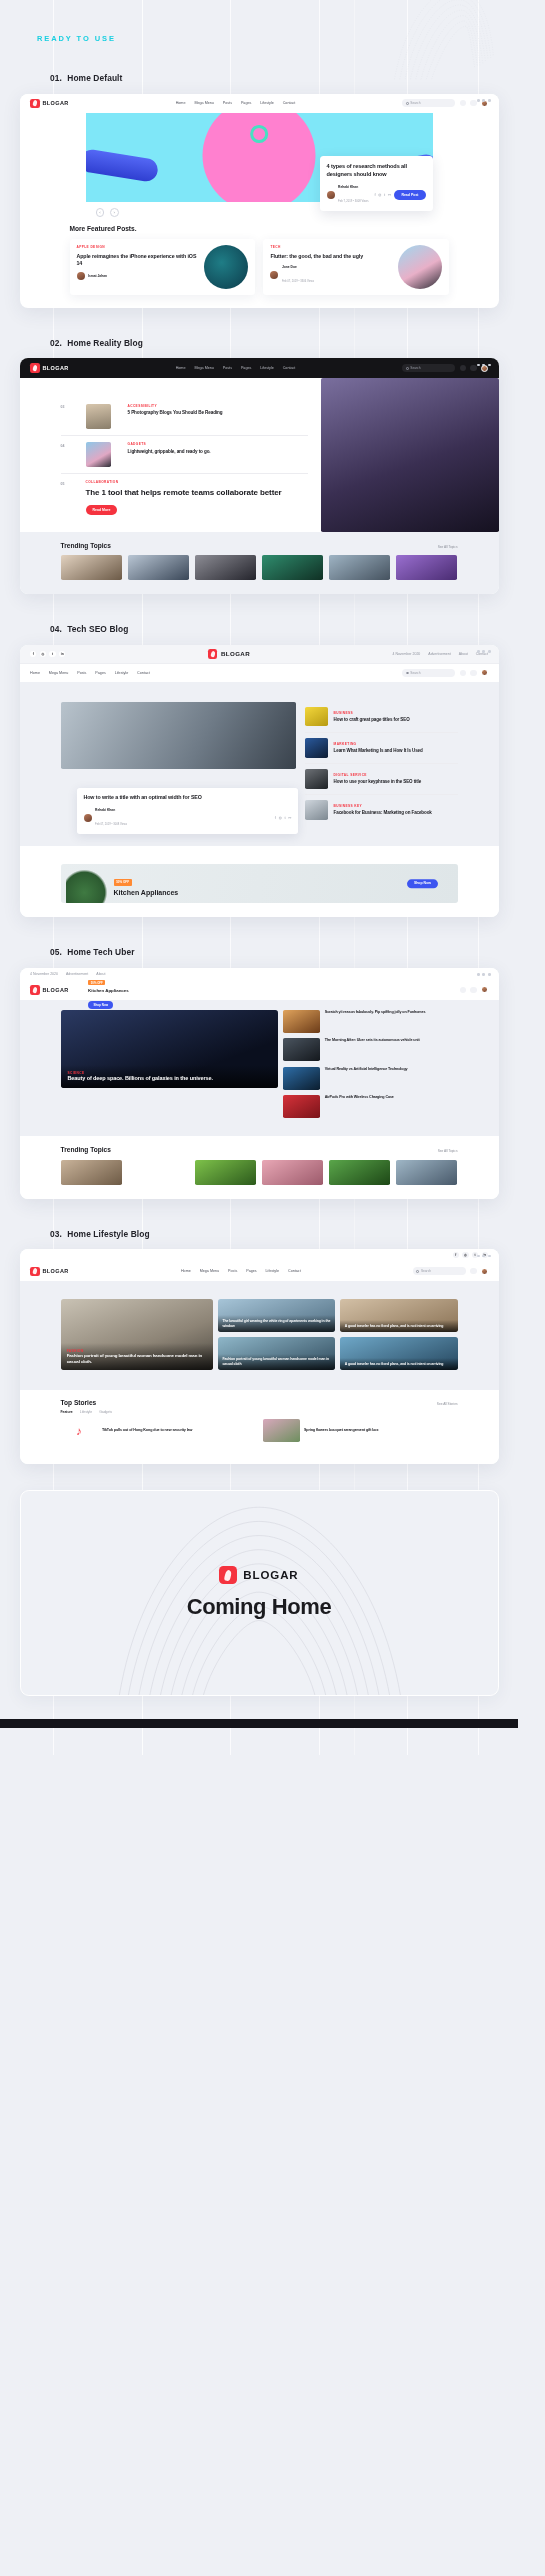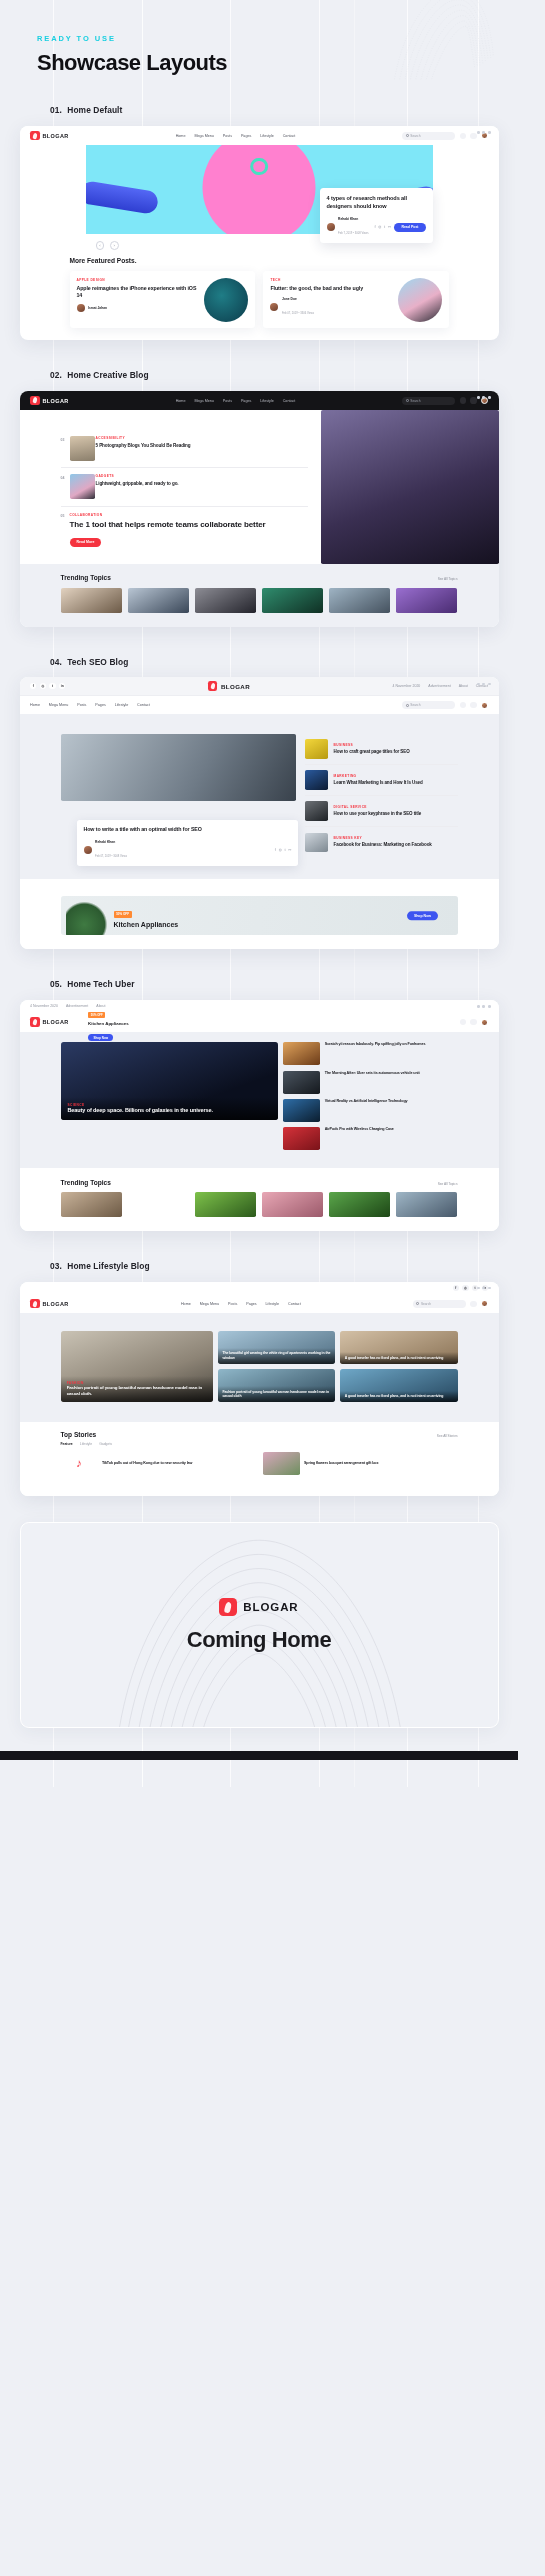--- a/index.html
+++ b/index.html
@@ -154,21 +154,21 @@
   .feat-grid { display: flex; gap: 8.9px; margin-top: 7px; }
   .fcard { flex: 1; background: #fff; border-radius: 3.5px; padding: 6.2px 7px;
            display:flex; gap: 5.3px; box-shadow: 0 2.7px 10.6px rgba(30,40,80,.07); min-height: 46px;}
   .fcard .left { flex: 1; }
   .fcard .thumb { width: 44px; height: 44px; border-radius: 50%; flex: none; }
 
   
   .c2-wrap { display: flex; }
   .c2-left { width: 301px; background: #fff; padding: 19.5px 12.4px 10.6px 41px; }
   .c2-right { flex: 1; }
-  .c2-row { display: flex; gap: 1px; align-items: flex-start; padding: 6.2px 0;
+  .c2-row { display: flex; gap: 17px; align-items: flex-start; padding: 6.2px 0;
             border-bottom: 0.4px solid #ececf0; }
   .c2-row .no { font-size: 3.5px; color: #9a9da7; font-weight: bold; width: 8px; flex:none; padding-top: 1.8px;}
   .c2-row .th { width: 25px; height: 25px; flex: none; }
   .c2-row .ttl { font-size: 4.6px; }
   .c2-big .ttl { font-size: 8px; line-height: 1.28; }
   .trending { background: #eef0f5; padding: 10.6px 41px 14px; }
   .trend-grid { display:flex; gap: 5.3px; margin-top: 6.2px; }
   .trend-grid div { flex:1; height: 25px; border-radius: 1.8px; }
 
   
@@ -256,21 +256,20 @@
           <path d="M36 118 C46 64 74 24 98 22 C122 20 134 50 139 94"></path>
           <path d="M42 118 C52 68 78 30 100 28 C120 26 131 54 136 96"></path>
           <path d="M48 118 C58 72 82 36 102 34 C118 32 128 58 133 98"></path>
           <path d="M54 118 C64 76 86 42 104 40 C117 38 125 62 130 100"></path>
           <path d="M60 118 C70 80 90 48 106 46 C116 44 122 66 127 102"></path>
           <path d="M66 118 C76 84 94 54 108 52 C115 51 119 70 124 104"></path>
           <path d="M72 118 C82 88 98 60 110 58 C114 57 116 74 121 106"></path>
         </g>
       </svg>
       <div class="eyebrow">READY TO USE</div>
-      <h1>Showcase Layouts</h1>
     </div>
 
     <div class="sec">
       <div class="sec-label">
         <span class="num">01.</span><span>Home Default</span>
       </div>
       <div class="browser">
         <div class="dot-row">
             <s></s>
             <s></s>
@@ -358,21 +357,21 @@
               </div>
               <div class="thumb img" style="background:linear-gradient(150deg,#9fd7ef,#e8b0c8 55%,#2a2a33)"></div>
             </div>
           </div>
         </div>
       </div>
     </div>
 
     <div class="sec">
       <div class="sec-label">
-        <span class="num">02.</span><span>Home Creative Blog</span>
+        <span class="num">02.</span><span>Home Reality Blog</span>
       </div>
       <div class="browser">
         <div class="dot-row">
             <s></s>
             <s></s>
             <s></s>
           </div>
         <div class="nav dark">
           <div class="brand">
             <span class="logo-mark"></span>

